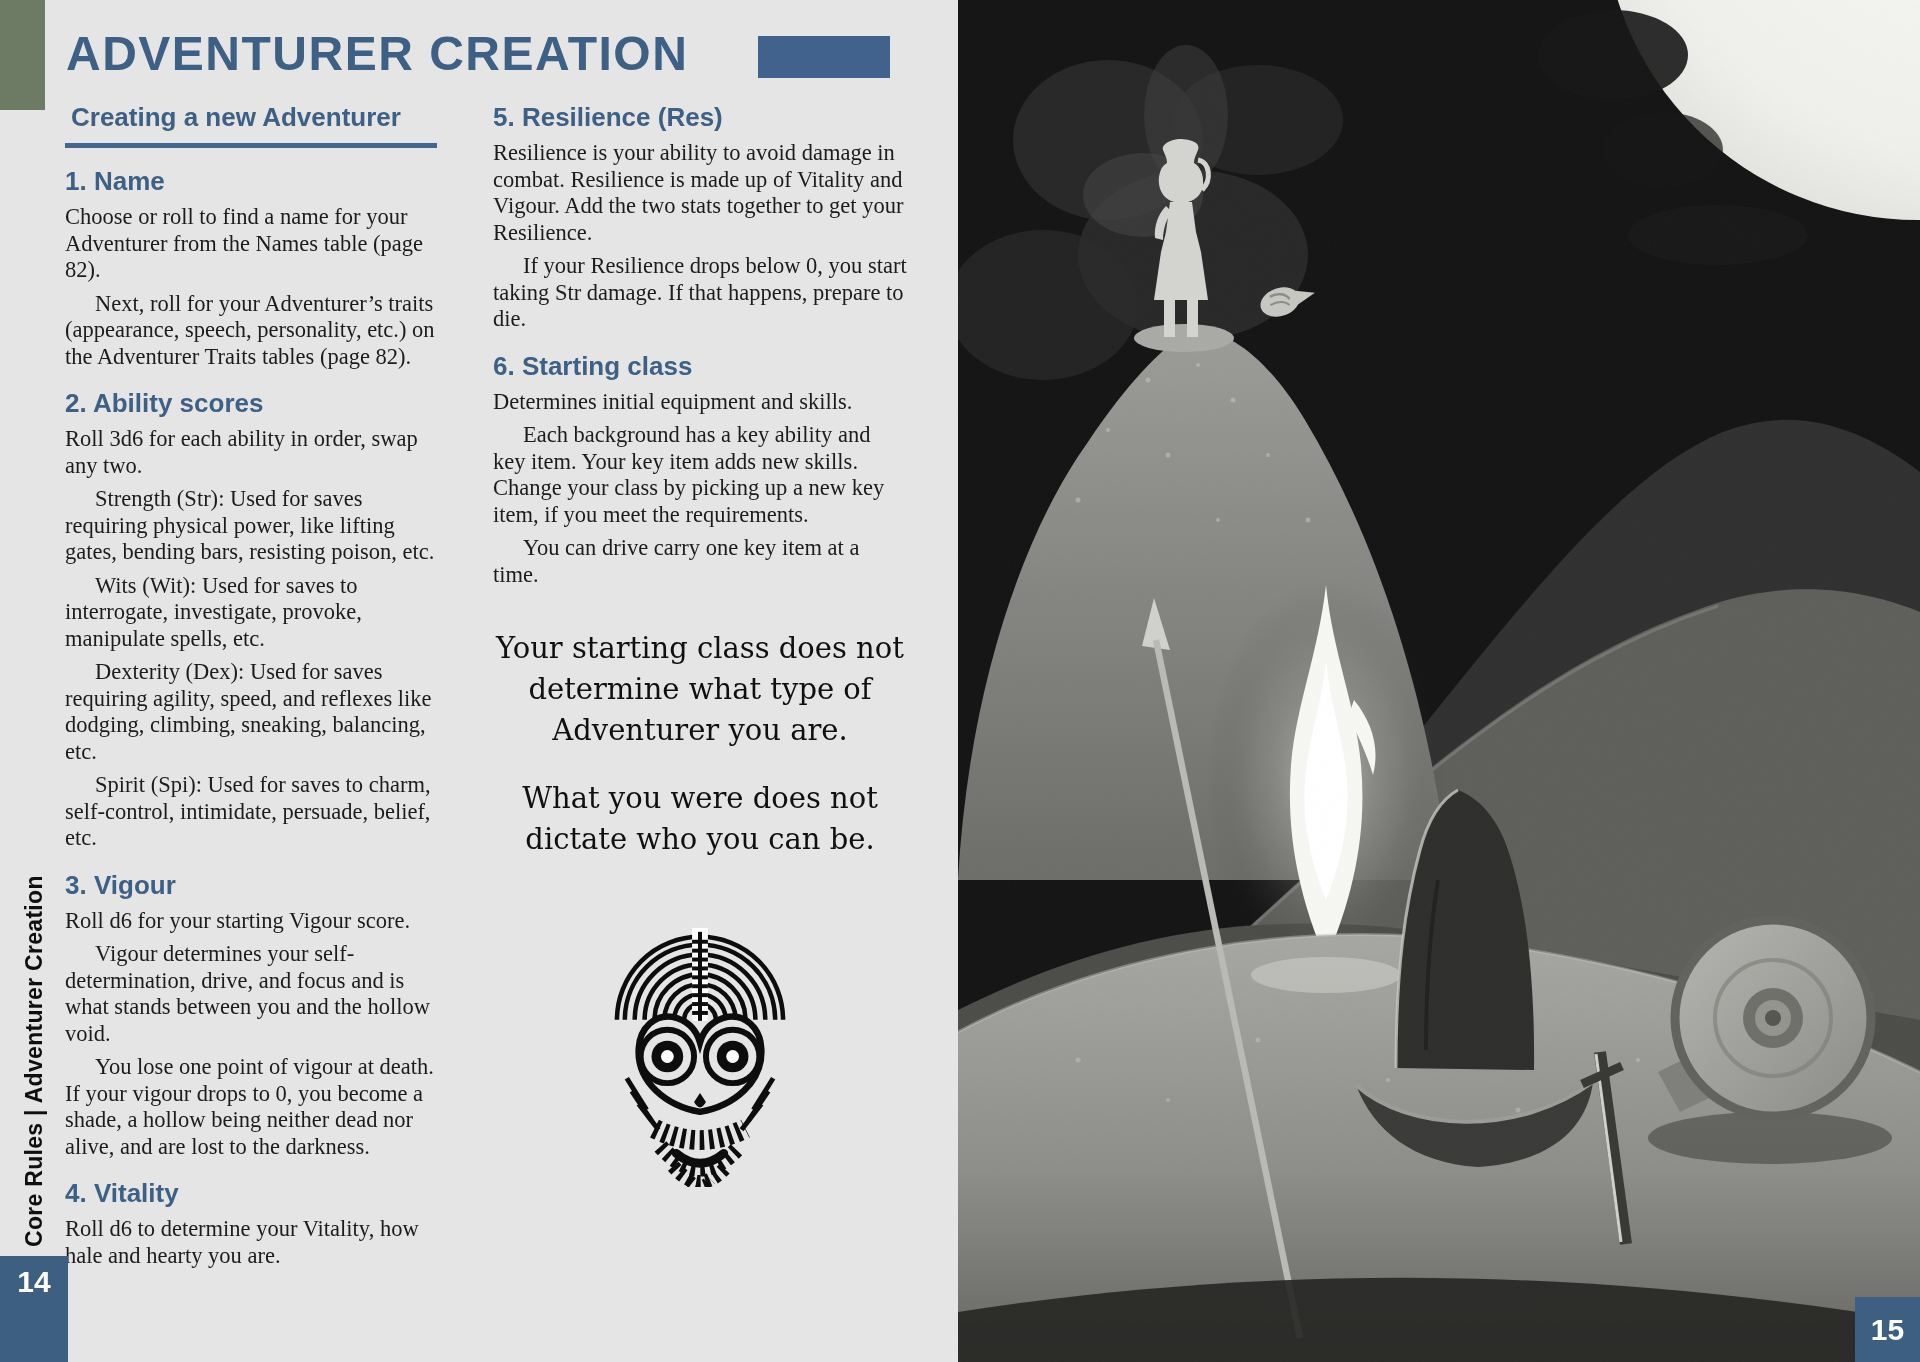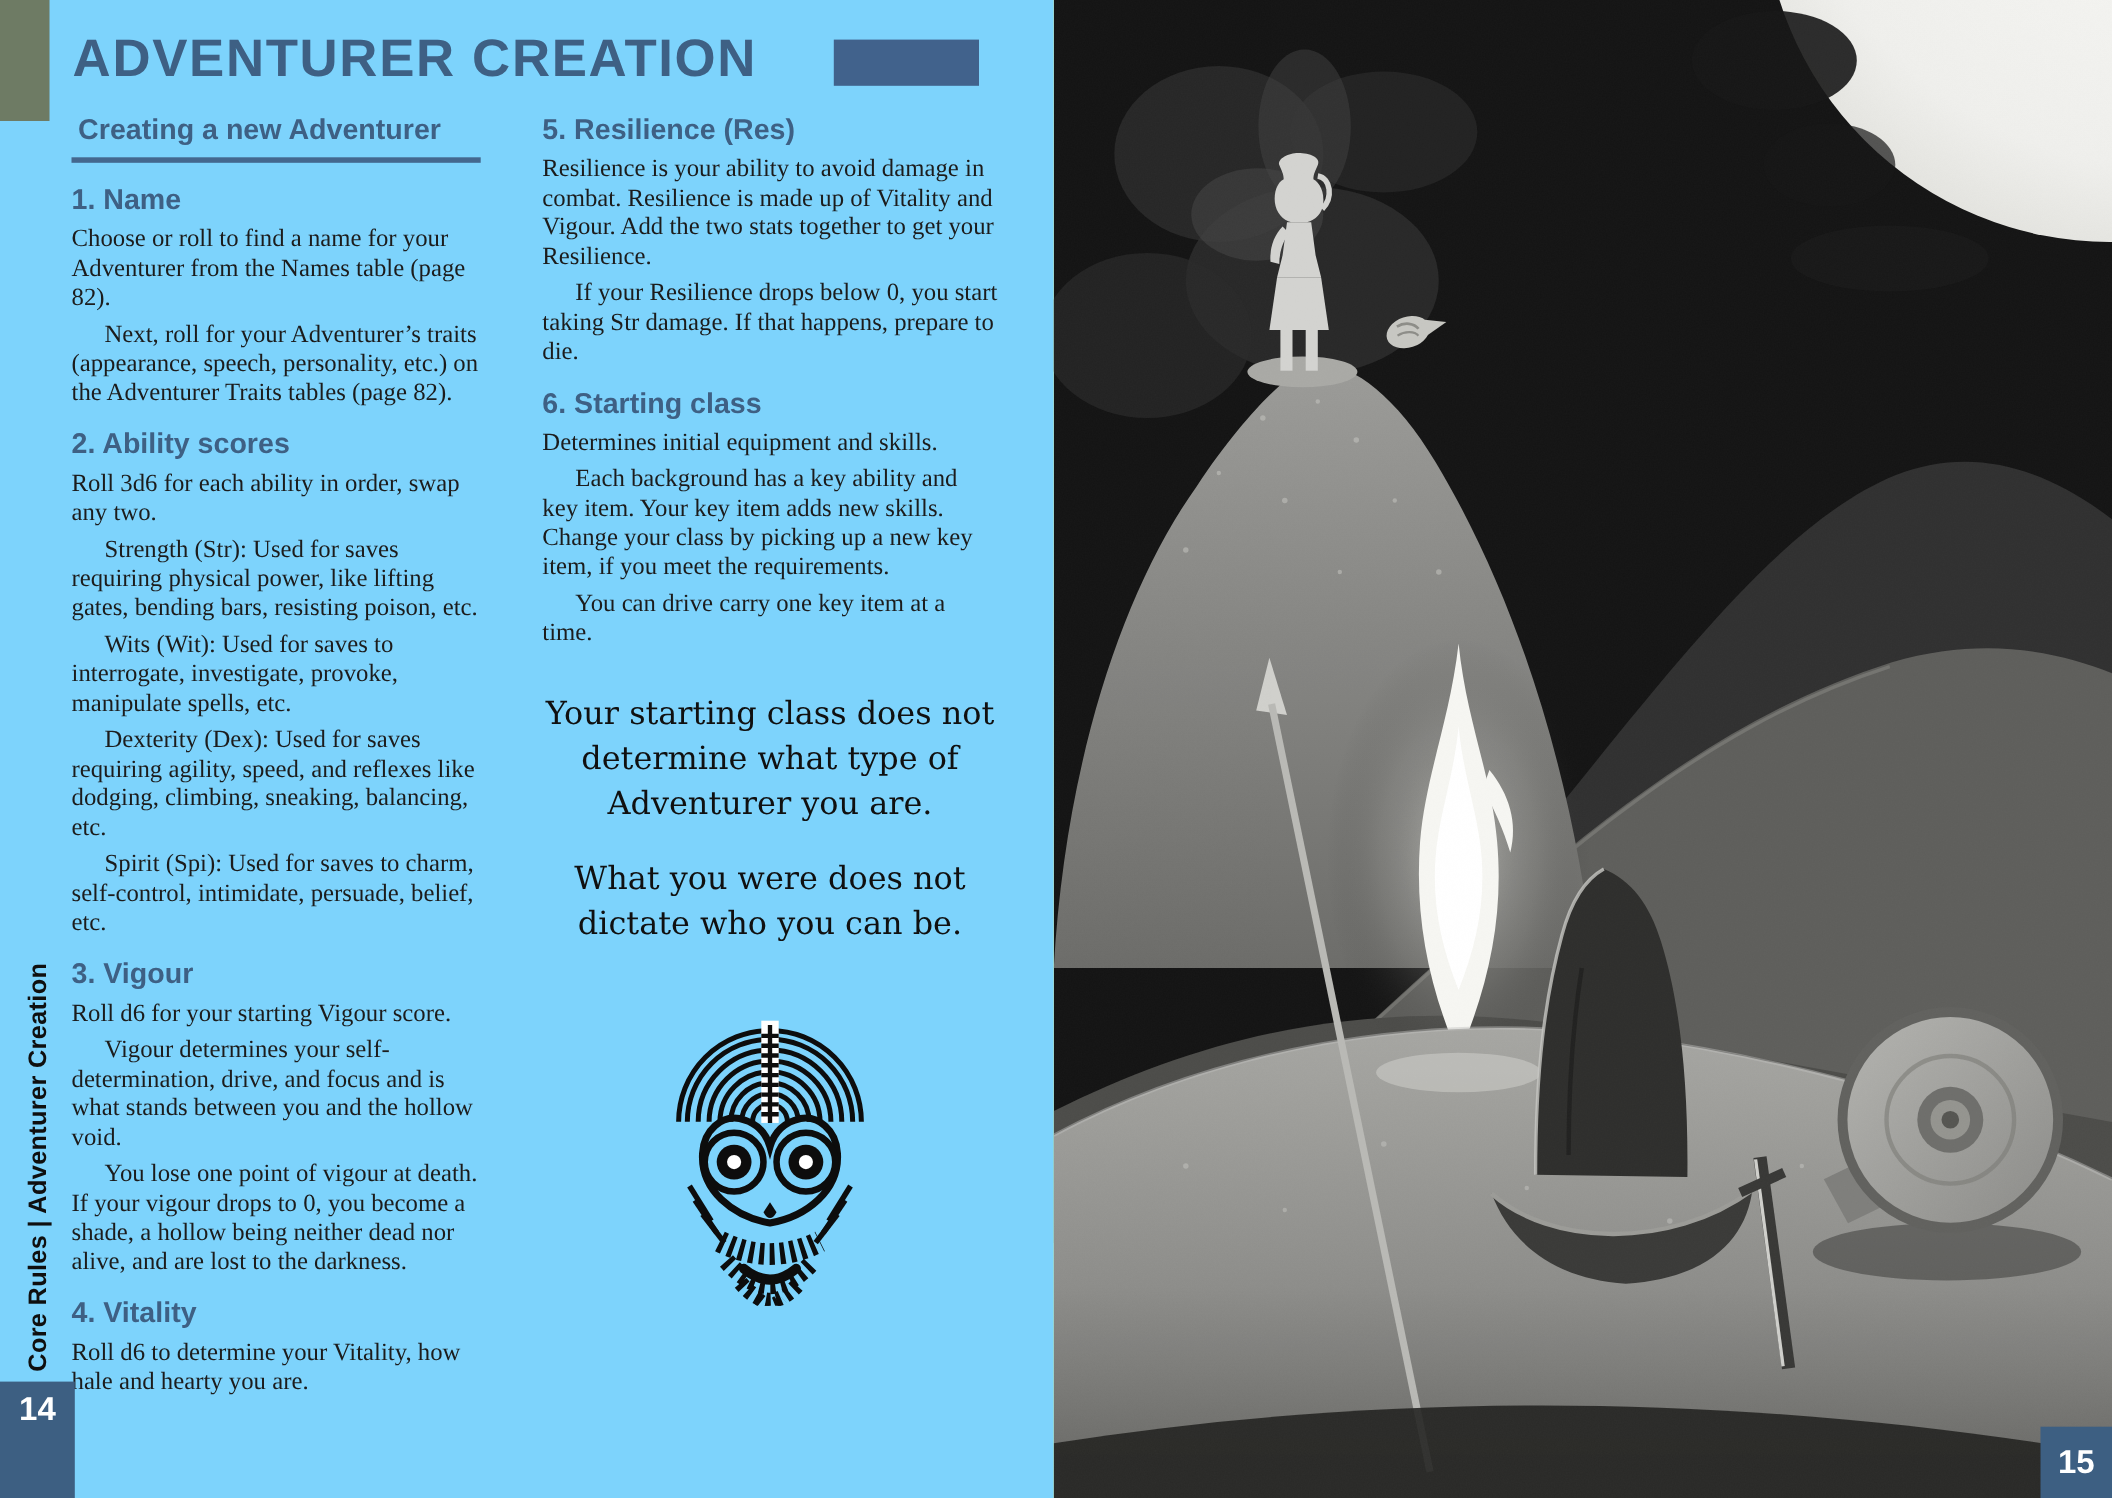--- a/index.html
+++ b/index.html
@@ -2,21 +2,21 @@
 <html><head>
 <meta charset="utf-8">
 <style>
   html,body{margin:0;padding:0;}
   body{
     width:1920px;height:1362px;position:relative;overflow:hidden;
     background:#ffffff;color:#1c1c1c;
     font-family:"Liberation Serif", serif;
   }
   
-  .left-page{position:absolute;left:0;top:0;width:958px;height:1362px;background:#7dd3fc;}
+  .left-page{position:absolute;left:0;top:0;width:958px;height:1362px;background:#e5e5e5;}
   .olive-block{position:absolute;left:0;top:0;width:45px;height:110px;background:#6e7b64;}
   .page-title{
     position:absolute;left:66px;top:30px;margin:0;
     font-family:"Liberation Sans",sans-serif;font-weight:700;font-size:48px;line-height:1.0;
     letter-spacing:1.5px;color:#3e6084;white-space:nowrap;
   }
   .title-bar{position:absolute;left:758px;top:36px;width:132px;height:42px;background:#41628c;}
   .col{position:absolute;top:100px;}
   .col1{left:65px;width:372px;}
   .col2{left:493px;width:414px;}
@@ -44,21 +44,21 @@
     color:#0f0f0f;letter-spacing:.3px;
   }
   .pagenum{
     position:absolute;background:#3d5f82;color:#ffffff;
     font-family:"Liberation Sans",sans-serif;font-weight:700;font-size:30px;
     display:flex;align-items:center;justify-content:center;
   }
   .pagenum-left{left:0;top:1256px;width:68px;height:106px;align-items:flex-start;padding-top:9px;box-sizing:border-box;}
   .pagenum-right{left:1855px;top:1297px;width:65px;height:65px;}
   
-  .right-page{position:absolute;left:958px;top:0;width:962px;height:1362px;background:#bef264;}
+  .right-page{position:absolute;left:958px;top:0;width:962px;height:1362px;background:#ef4444;}
   .right-page svg{display:block;width:962px;height:1362px;}
 </style>
 </head>
 <body>
 
 <div class="left-page">
   <div class="olive-block"></div>
   <h1 class="page-title">ADVENTURER CREATION</h1>
   <div class="title-bar"></div>
 

